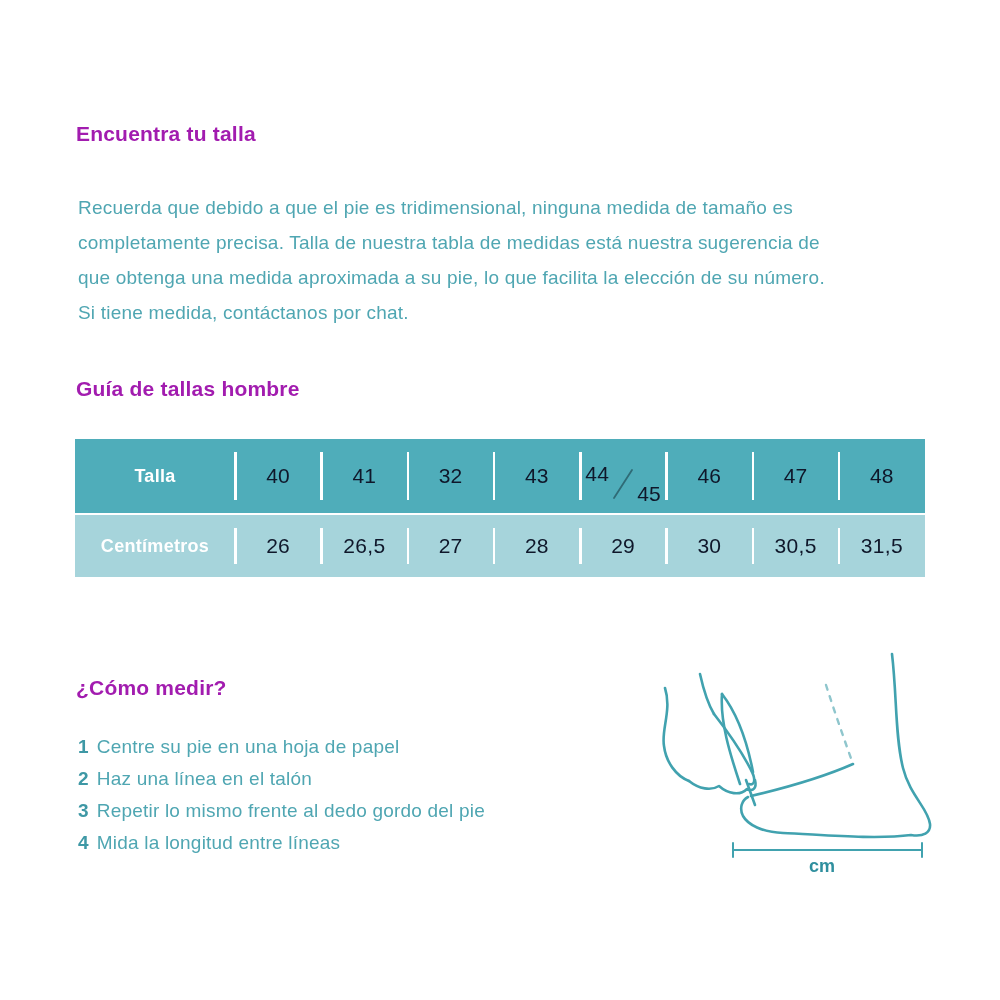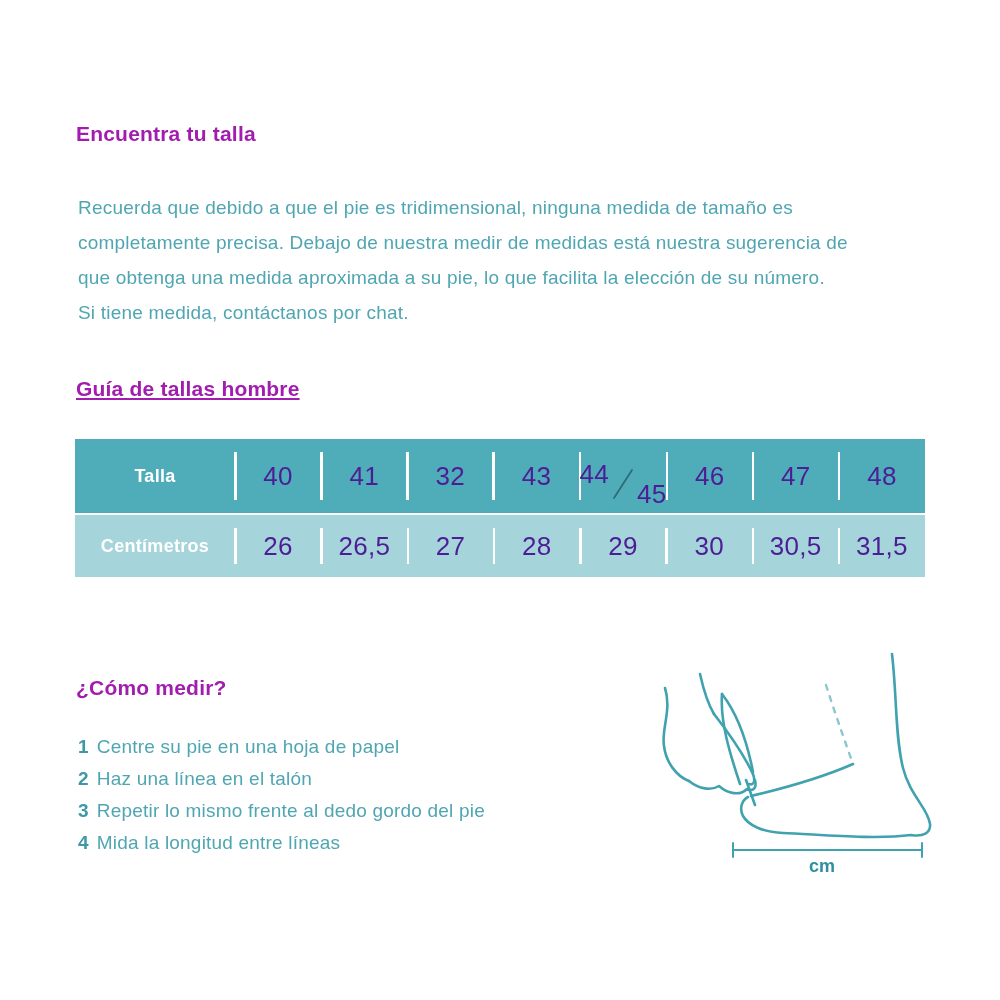--- a/index.html
+++ b/index.html
@@ -5,35 +5,35 @@
   html,body{margin:0;padding:0;background:#ffffff;}
   .page{
     position:relative;width:1000px;height:1000px;background:#ffffff;
     font-family:"Liberation Sans",sans-serif;overflow:hidden;
   }
   .heading{
     position:absolute;left:76px;color:#a21caf;font-size:21px;font-weight:700;
     letter-spacing:.2px;white-space:nowrap;
   }
   #heading-find{top:122px;}
-  #heading-guide{top:377px;text-decoration:underline;}
+  #heading-guide{top:377px;}
   #heading-how{top:676px;}
   .intro{
     position:absolute;left:78px;top:166px;color:#4fa6b2;font-size:19px;
     line-height:35px;letter-spacing:.2px;margin-top:24px;
   }
   .intro div{white-space:nowrap;}
   
   .size-table{position:absolute;left:75px;top:439px;width:850px;}
   .trow{display:grid;grid-template-columns:160px repeat(8,1fr);}
   .trow.sizes{height:74px;background:#4fadba;margin-bottom:2px;}
   .trow.cms{height:62px;background:#a6d4db;}
   .cell{
     position:relative;display:flex;align-items:center;justify-content:center;
-    color:#4c1d95;font-size:26px;letter-spacing:.3px;
+    color:#0f172a;font-size:21px;letter-spacing:.3px;
   }
   .cell.label{color:#ffffff;font-weight:700;font-size:18px;}
   .cell.sep::before{
     content:"";position:absolute;left:-1px;top:13px;bottom:13px;width:2.5px;background:#ffffff;
   }
   .split-wrap{display:flex;align-items:center;margin-top:16px;}
   .split-top{position:relative;top:-10px;}
   .split-bottom{position:relative;top:10px;}
   .slash{margin:0 1px;display:block;}
   .slash line{stroke:#2f6b76;stroke-width:1.8;stroke-linecap:round;}
@@ -50,21 +50,21 @@
 </style>
 </head>
 <body>
 
 <div class="page">
 
   <div class="heading" id="heading-find">Encuentra tu talla</div>
 
   <div class="intro">
     <div>Recuerda que debido a que el pie es tridimensional, ninguna medida de tamaño es</div>
-    <div>completamente precisa. Debajo de nuestra medir de medidas está nuestra sugerencia de</div>
+    <div>completamente precisa. Talla de nuestra tabla de medidas está nuestra sugerencia de</div>
     <div>que obtenga una medida aproximada a su pie, lo que facilita la elección de su número.</div>
     <div>Si tiene medida, contáctanos por chat.</div>
   </div>
 
   <div class="heading" id="heading-guide">Guía de tallas hombre</div>
 
   <div class="size-table">
     <div class="trow sizes">
       <div class="cell label">Talla</div>
       <div class="cell sep">40</div>

